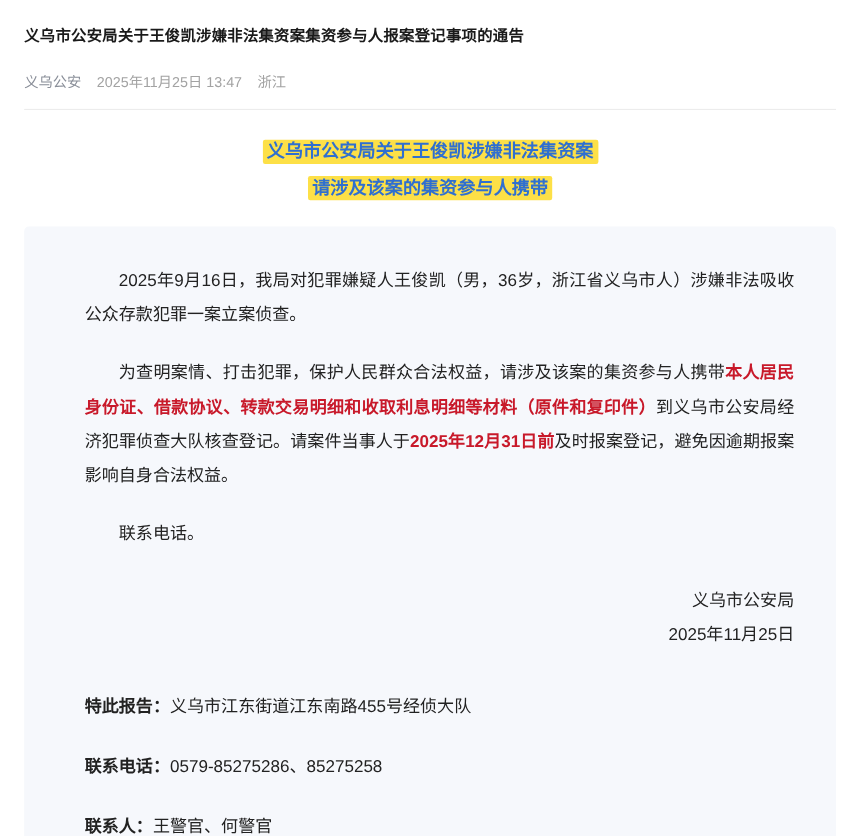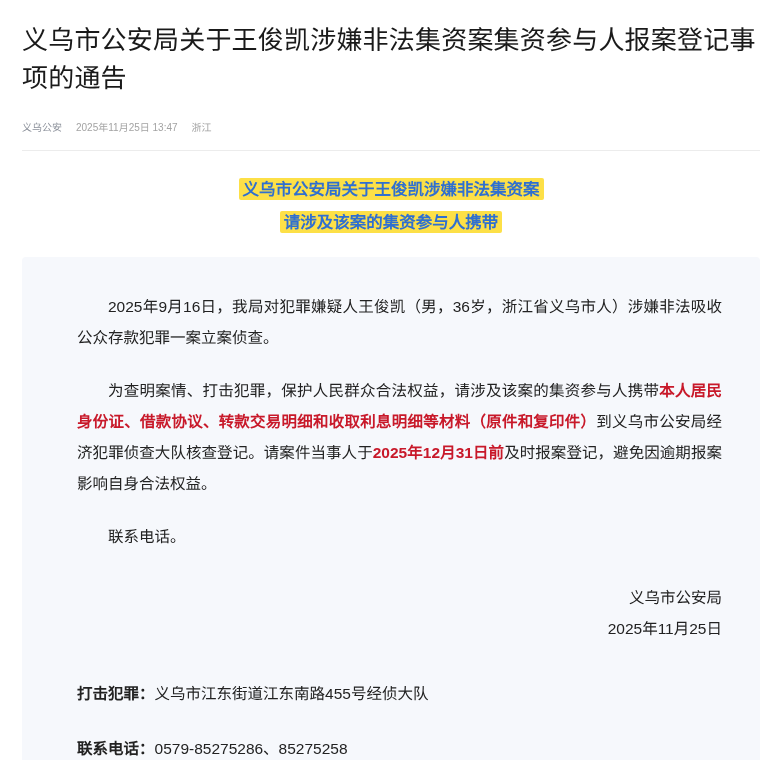--- a/index.html
+++ b/index.html
@@ -15,33 +15,33 @@
     -webkit-font-smoothing: antialiased;
   }
   .page {
     width: 782px;
     box-sizing: border-box;
     padding: 18px 22px 24px 22px;
   }
 
   
   .article-title {
-    font-size: 26px;
-    font-weight: normal;
+    font-size: 14px;
+    font-weight: bold;
     line-height: 1.45;
     color: #1a1a1a;
     letter-spacing: 0.2px;
     margin: 4px 0 0 0;
   }
   .meta-row {
     display: flex;
     align-items: center;
     gap: 14px;
     margin-top: 22px;
-    font-size: 10px;
+    font-size: 13px;
     color: #9b9b9b;
   }
   .meta-source {
     color: #8a8f99;
   }
   .meta-date {
     color: #a3a3a3;
   }
   .meta-region {
     color: #a3a3a3;
@@ -145,21 +145,21 @@
 
       <p class="indent">联系电话。</p>
 
       <div class="sign-block">
         <div>义乌市公安局</div>
         <div>2025年11月25日</div>
       </div>
 
       <div class="contact-block">
         <p class="contact-line">
-          <span class="label">打击犯罪：</span><span>义乌市江东街道江东南路455号经侦大队</span>
+          <span class="label">特此报告：</span><span>义乌市江东街道江东南路455号经侦大队</span>
         </p>
         <p class="contact-line">
           <span class="label">联系电话：</span><span>0579-85275286、85275258</span>
         </p>
         <p class="contact-line">
           <span class="label">联系人：</span><span>王警官、何警官</span>
         </p>
       </div>
 
     </div>

